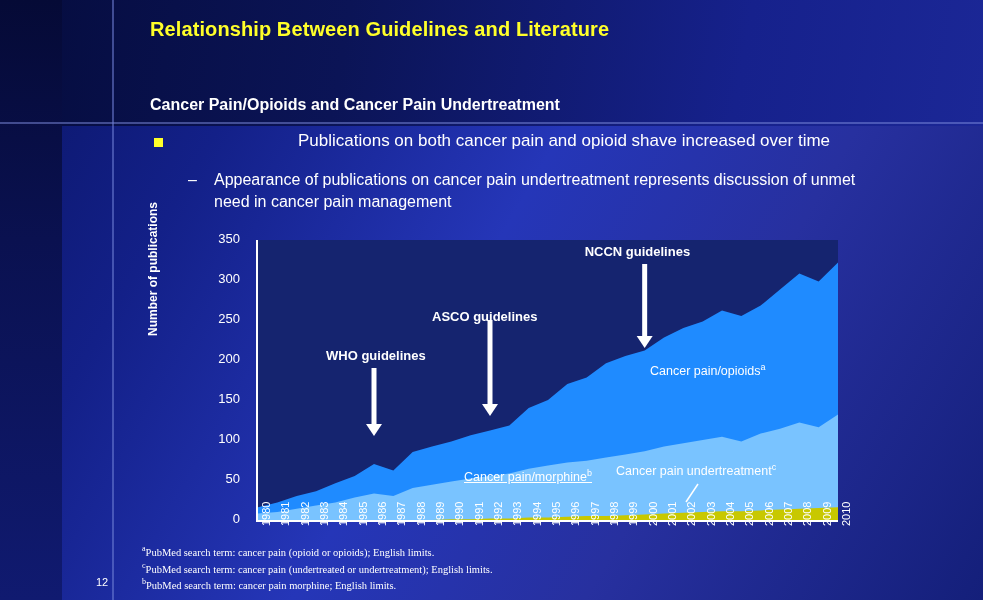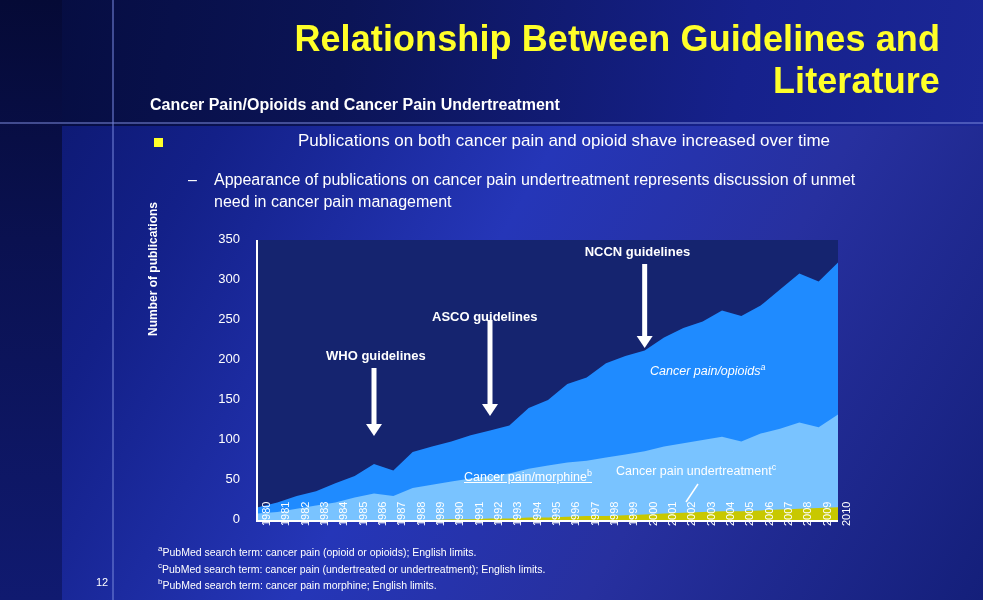--- a/index.html
+++ b/index.html
@@ -8,21 +8,21 @@
   .bg{position:absolute;left:0;top:0;width:983px;height:600px;
       background:linear-gradient(120deg,#0a1566 0%,#132088 22%,#2536b8 48%,#27309f 70%,#141f7a 100%);}
   .bgtop{position:absolute;left:0;top:0;width:983px;height:126px;
       background:linear-gradient(100deg,#050c3e 0%,#0b1456 35%,#16218c 75%,#1b2796 100%);}
   .leftbar{position:absolute;left:0;top:0;width:62px;height:600px;
       background:linear-gradient(180deg,#050a36 0%,#0a1150 40%,#101a70 100%);}
   .vline{position:absolute;left:112px;top:0;width:2px;height:600px;background:#6f7fd6;opacity:.55;}
   .hline{position:absolute;left:0;top:122px;width:983px;height:2px;background:#7c8adc;opacity:.5;}
 
   .title{position:absolute;left:150px;top:18px;width:790px;color:#ffff29;
-      font-size:36px;font-weight:bold;line-height:1.18;letter-spacing:.1px;text-align:right;}
+      font-size:20px;font-weight:bold;line-height:1.18;letter-spacing:.1px;}
   .subtitle{position:absolute;left:150px;top:96px;width:790px;color:#ffffff;
       font-size:16px;font-weight:bold;}
 
   .bullet1{position:absolute;left:150px;top:131px;width:800px;color:#ffffff;font-size:17px;text-align:center;}
   .bullet1 .sq{position:absolute;left:4px;top:7px;width:9px;height:9px;background:#ffff29;}
   .bullet1 .txt{display:block;margin-left:28px;}
   .bullet2{position:absolute;left:188px;top:169px;width:700px;color:#ffffff;font-size:16px;line-height:1.38;}
   .bullet2 .dash{position:absolute;left:0;top:0;color:#ffffff;font-size:16px;}
   .bullet2 .txt{display:block;margin-left:26px;}
 
@@ -34,21 +34,21 @@
   .plot{position:absolute;left:106px;top:8px;width:580px;height:280px;background:#15246f;
      border-left:2px solid #ffffff;border-bottom:2px solid #ffffff;}
   .xlabels{position:absolute;left:106px;top:292px;width:580px;height:60px;}
   .xlab{position:absolute;top:0;color:#fff;font-size:11px;transform:rotate(-90deg);
      transform-origin:left top;white-space:nowrap;}
 
   .ann{position:absolute;color:#ffffff;font-size:13px;font-weight:bold;white-space:nowrap;}
   .serieslab{position:absolute;color:#ffffff;font-size:12.5px;white-space:nowrap;}
   .serieslab sup{font-size:9px;}
 
-  .footnotes{position:absolute;left:158px;top:543px;color:#ffffff;font-size:10.5px;line-height:1.45;}
+  .footnotes{position:absolute;left:142px;top:543px;color:#ffffff;font-size:10.5px;line-height:1.45;font-family:Liberation Serif, serif;}
   .footnotes sup{font-size:8px;}
   .pagenum{position:absolute;left:96px;top:576px;color:#ffffff;font-size:11px;}
 </style>
 </head>
 <body>
 
 <div id="slide">
   <div class="bg"></div>
   <div class="bgtop"></div>
   <div class="leftbar"></div>
@@ -93,21 +93,21 @@
           <line x1="386.66666666666663" x2="386.66666666666663" y1="24" y2="98" stroke="#ffffff" stroke-width="5"></line>
           <polygon points="378.66666666666663,96 394.66666666666663,96 386.66666666666663,108" fill="#ffffff"></polygon>
           <line x1="440" y1="244" x2="428" y2="262" stroke="#ffffff" stroke-width="1.5"></line>
         </svg>
       <div id="anns">
           <div class="ann" style="left: 68px; top: 108px;">WHO guidelines</div>
           <div class="ann" style="left: 174px; top: 69px; text-align: right;">ASCO guidelines</div>
           <div class="ann" style="left: 326.667px; top: 4px;">NCCN guidelines</div>
         </div>
       <div id="slabs">
-          <div class="serieslab" style="left: 392px; top: 122px; font-style: italic;">Cancer pain/opioids<sup>a</sup></div>
+          <div class="serieslab" style="left: 392px; top: 122px;">Cancer pain/opioids<sup>a</sup></div>
           <div class="serieslab" style="left: 206px; top: 228px; text-decoration: underline;">Cancer pain/morphine<sup>b</sup></div>
           <div class="serieslab" style="left: 358px; top: 222px;">Cancer pain undertreatment<sup>c</sup></div>
         </div>
     </div>
     <div class="xlabels" id="xlabels">
         <div class="xlab" style="left: 4px; top: 2px;">1980</div>
         <div class="xlab" style="left: 23.3333px; top: 2px;">1981</div>
         <div class="xlab" style="left: 42.6667px; top: 2px;">1982</div>
         <div class="xlab" style="left: 62px; top: 2px;">1983</div>
         <div class="xlab" style="left: 81.3333px; top: 2px;">1984</div>

